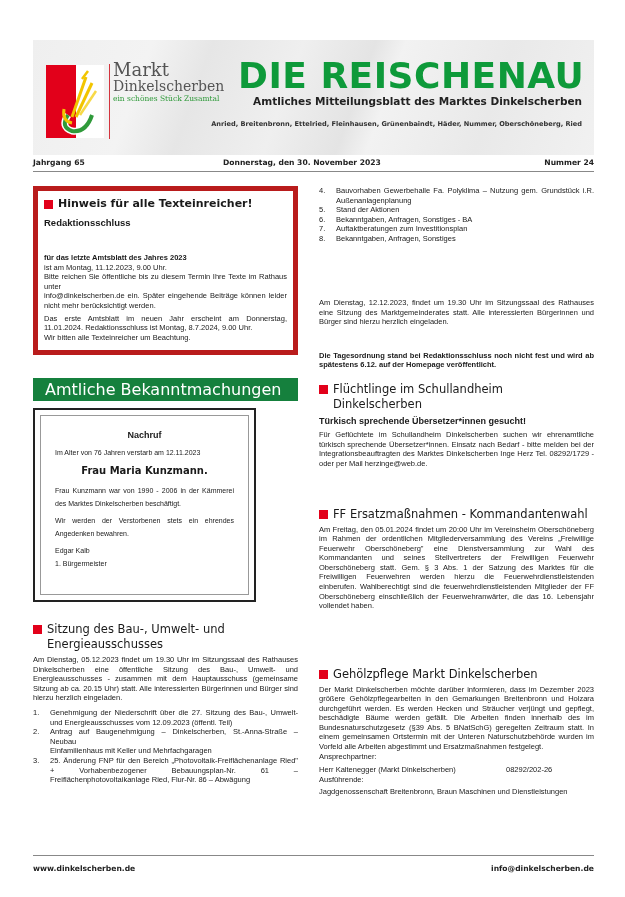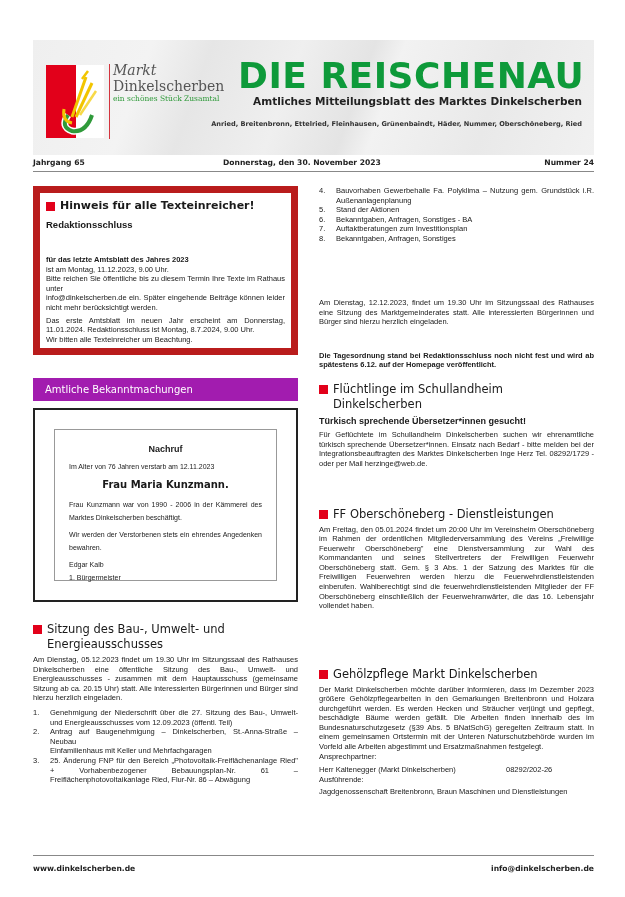--- a/index.html
+++ b/index.html
@@ -8,21 +8,21 @@
 
   .header {
     position: absolute; left: 33px; top: 40px; width: 561px; height: 115px;
     background: linear-gradient(110deg, #efefef 0%, #f3f3f3 20%, #e6e6e6 30%, #efefef 45%, #e4e4e4 57%, #f2f2f2 62%, #e9e9e9 80%, #f1f1f1 100%);
   }
   .logo-mark { position: absolute; left: 13px; top: 25px; width: 58px; height: 73px; background: #ffffff; }
   .logo-mark .red { position: absolute; left: 0; top: 0; width: 30px; height: 73px; background: #e2001a; }
   .logo-mark svg { position: absolute; left: 0; top: 0; }
   .logo-line { position: absolute; left: 76px; top: 24px; width: 1px; height: 75px; background: #d4343e; }
   .logo-text { position: absolute; left: 80px; top: 22px; font-family: "DejaVu Serif", serif; color: #555; }
-  .logo-text .l1 { font-size: 14px; line-height: 16px; font-style: italic; }
+  .logo-text .l1 { font-size: 18px; line-height: 16px; }
   .logo-text .l2 { font-size: 14px; line-height: 16px; }
   .logo-text .l3 { font-size: 7.5px; color: #2f9a3a; line-height: 10px; }
 
   .masthead-title { position: absolute; left: 205px; top: 16px; font-family: "DejaVu Sans", sans-serif; font-weight: bold; font-size: 36px; letter-spacing: 0.5px; color: #0e9a3a; line-height: 40px; }
   .masthead-sub { position: absolute; right: 12px; top: 55px; font-family: "DejaVu Sans", sans-serif; font-weight: bold; font-size: 10.5px; color: #222; white-space: nowrap; }
   .masthead-places { position: absolute; right: 12px; top: 80px; font-family: "DejaVu Sans", sans-serif; font-weight: bold; font-size: 6.6px; color: #333; white-space: nowrap; }
 
   .meta { position: absolute; left: 33px; top: 158px; width: 561px; height: 14px; font-family: "DejaVu Sans", sans-serif; font-weight: bold; font-size: 7.6px; color: #222; }
   .meta span { position: absolute; top: 0; }
   .meta .m1 { left: 0; }
@@ -30,30 +30,30 @@
   .meta .m3 { right: 0; }
   .meta-rule { position: absolute; left: 33px; top: 171px; width: 561px; height: 1px; background: #888; }
 
   .col { position: absolute; top: 180px; }
   .col-left { left: 33px; width: 265px; }
   .col-right { left: 319px; width: 275px; }
 
   .p { font-size: 7.5px; line-height: 9.6px; text-align: justify; }
   .b { font-weight: bold; margin-top: 24px; }
 
-  .notice { position: absolute; left: 0; top: 6px; width: 265px; height: 169px; border: 7px solid #b91c1c; padding: 4px 6px; }
+  .notice { position: absolute; left: 0; top: 6px; width: 265px; height: 169px; border: 5px solid #b91c1c; padding: 4px 6px; }
   .h-red { font-family: "DejaVu Sans", sans-serif; font-size: 11.5px; line-height: 14px; color: #1a1a1a; position: relative; padding-left: 14px; }
   .h-red .sq { position: absolute; left: 0; top: 3px; width: 9px; height: 9px; background: #e2001a; }
   .notice .h-red { margin-top: 2px; margin-bottom: 6px; font-weight: bold; font-size: 11px; }
   .notice .sub { font-weight: bold; font-size: 9.5px; line-height: 12px; margin-bottom: 3px; }
   .notice .gap { height: 3px; }
 
-  .green-bar { position: absolute; left: 0; top: 198px; width: 265px; height: 23px; background: #a21caf; color: #fff; font-family: "DejaVu Sans", sans-serif; font-size: 10px; line-height: 23px; padding-left: 12px; font-weight: 500; }
-
-  .obit { position: absolute; left: 0; top: 228px; width: 265px; height: 194px; border: 2px solid #222; padding: 19px; }
+  .green-bar { position: absolute; left: 0; top: 198px; width: 265px; height: 23px; background: #15803d; color: #fff; font-family: "DejaVu Sans", sans-serif; font-size: 16px; line-height: 23px; padding-left: 12px; font-weight: 500; }
+
+  .obit { position: absolute; left: 0; top: 228px; width: 223px; height: 194px; border: 2px solid #222; padding: 5px; }
   .obit-inner { width: 100%; height: 100%; border: 1px solid #999; padding: 14px 14px 0 14px; }
   .obit-title { text-align: center; font-weight: bold; font-size: 9px; margin-bottom: 8px; }
   .obit-line { font-size: 7px; line-height: 9.6px; margin-bottom: 7px; }
   .obit-name { text-align: center; font-family: "DejaVu Sans", sans-serif; font-weight: bold; font-size: 10px; margin-bottom: 8px; }
   .obit .p { font-size: 7px; line-height: 13px; }
   .obit .mb { margin-bottom: 4px; }
 
   .sec-bau { position: absolute; left: 0; top: 442px; width: 265px; }
   .sec-bau .h-red { font-size: 11.5px; line-height: 14.5px; margin-bottom: 4px; }
   ol.agenda { list-style: none; }
@@ -171,21 +171,21 @@
       <span class="sq"></span>
       <span>Flüchtlinge im Schullandheim Dinkelscherben</span>
     </div>
     <div class="sub2">Türkisch sprechende Übersetzer*innen gesucht!</div>
     <div class="p">Für Geflüchtete im Schullandheim Dinkelscherben suchen wir ehrenamtliche türkisch sprechende Übersetzer*innen. Einsatz nach Bedarf - bitte melden bei der Integrationsbeauftragten des Marktes Dinkelscherben Inge Herz Tel. 08292/1729 - oder per Mail herzinge@web.de.</div>
   </div>
 
   <div class="sec-ff">
     <div class="h-red">
       <span class="sq"></span>
-      <span>FF Oberschöneberg - Dienstleistungen</span>
+      <span>FF Ersatzmaßnahmen - Kommandantenwahl</span>
     </div>
     <div class="p">Am Freitag, den 05.01.2024 findet um 20:00 Uhr im Vereinsheim Oberschöneberg im Rahmen der ordentlichen Mitgliederversammlung des Vereins „Freiwillige Feuerwehr Oberschöneberg" eine Dienstversammlung zur Wahl des Kommandanten und seines Stellvertreters der Freiwilligen Feuerwehr Oberschöneberg statt. Gem. § 3 Abs. 1 der Satzung des Marktes für die Freiwilligen Feuerwehren werden hierzu die Feuerwehrdienstleistenden einberufen. Wahlberechtigt sind die feuerwehrdienstleistenden Mitglieder der FF Oberschöneberg einschließlich der Feuerwehranwärter, die das 16. Lebensjahr vollendet haben.</div>
   </div>
 
   <div class="sec-geh">
     <div class="h-red">
       <span class="sq"></span>
       <span>Gehölzpflege Markt Dinkelscherben</span>
     </div>
     <div class="p">Der Markt Dinkelscherben möchte darüber informieren, dass im Dezember 2023 größere Gehölzpflegearbeiten in den Gemarkungen Breitenbronn und Holzara durchgeführt werden. Es werden Hecken und Sträucher verjüngt und gepflegt, beschädigte Bäume werden gefällt. Die Arbeiten finden innerhalb des im Bundesnaturschutzgesetz (§39 Abs. 5 BNatSchG) geregelten Zeitraum statt. In einem gemeinsamen Ortstermin mit der Unteren Naturschutzbehörde wurden im Vorfeld alle Arbeiten abgestimmt und Ersatzmaßnahmen festgelegt.</div>

